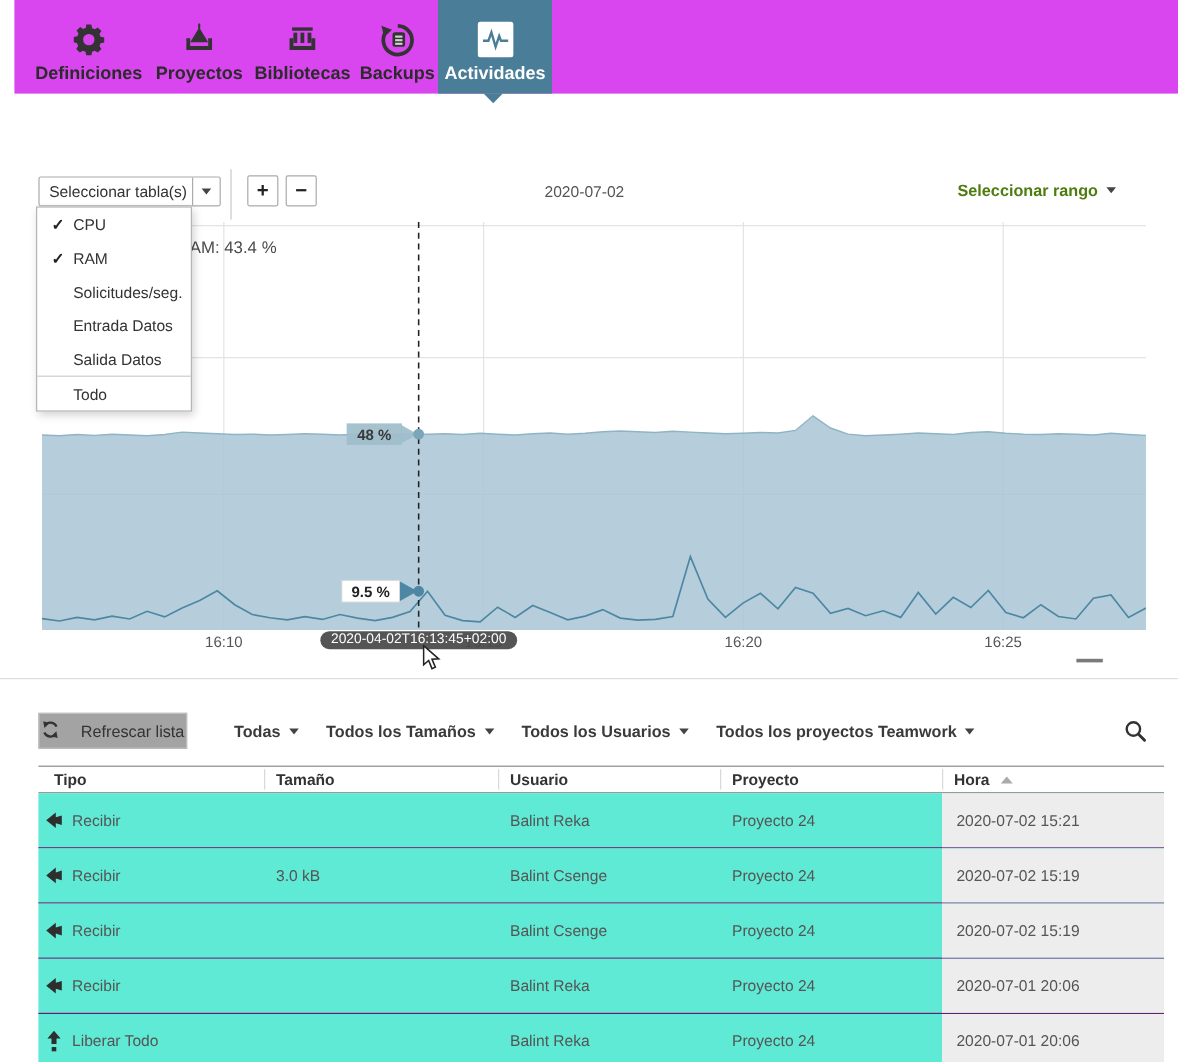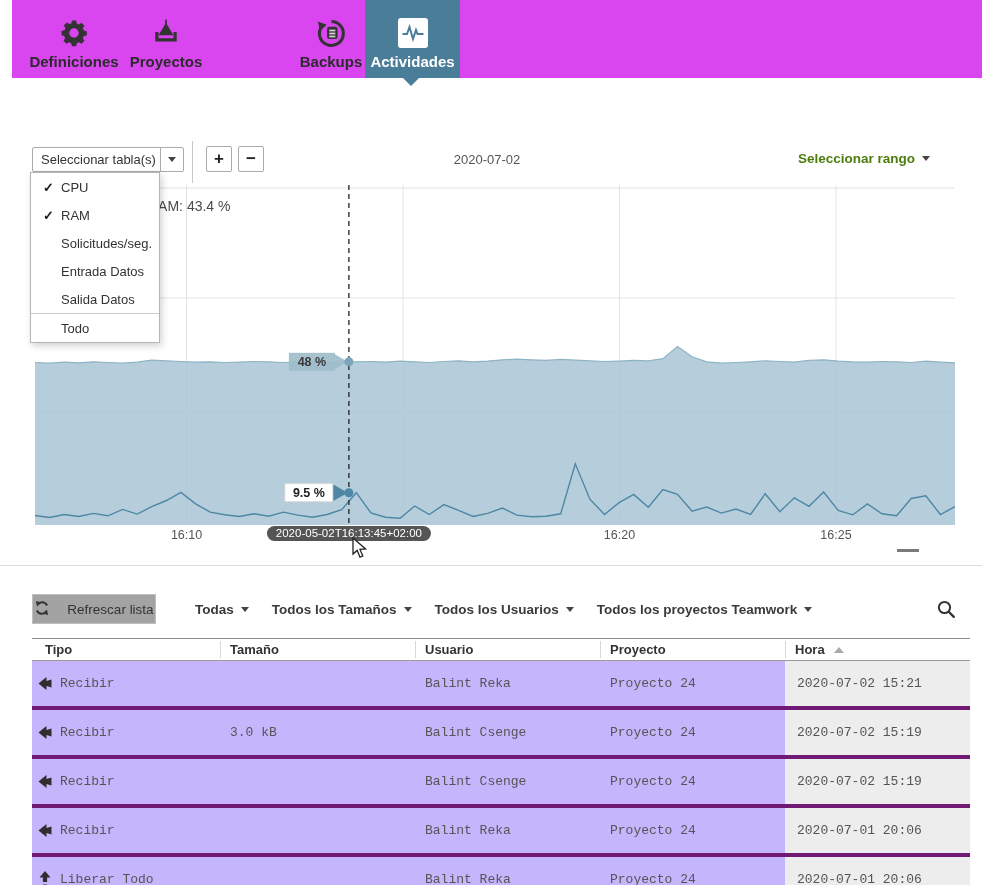--- a/index.html
+++ b/index.html
@@ -70,21 +70,21 @@
   .search-btn{position:absolute;left:936px;top:599px;width:22px;height:22px;cursor:pointer;}
 
   
   .table-header{position:absolute;left:32px;top:638px;width:938px;height:23px;
        border-top:1px solid #8a8a8a;border-bottom:1px solid #9a9a9a;box-sizing:border-box;background:#fff;}
   .hcell{position:absolute;top:3px;font-size:13px;font-weight:bold;color:#333;display:flex;align-items:center;}
   .hsep{position:absolute;top:2px;width:1px;height:17px;background:#d8d8d8;}
   .sort-asc{width:0;height:0;border-left:5px solid transparent;border-right:5px solid transparent;
        border-bottom:6px solid #aaa;margin-left:9px;margin-top:1px;}
   #rows{position:absolute;left:32px;top:661px;width:938px;}
-  .trow{position:relative;height:45px;border-bottom:4px solid #701a75;background:#c4b5fd;font-family:Liberation Mono, monospace;}
+  .trow{position:relative;height:45px;border-bottom:1px solid #701a75;background:#5eead4;}
   .cell{position:absolute;top:0;height:100%;display:flex;align-items:center;font-size:13px;color:#555;}
   .c-icon{left:6px;}
   .c-tipo{left:28px;}
   .c-tam{left:198px;}
   .c-usr{left:393px;}
   .c-pro{left:578px;}
   .c-hora{left:753px;width:185px;background:#ededed;padding-left:12px;box-sizing:border-box;}
 </style>
 </head>
 <body>
@@ -102,20 +102,32 @@
     </div>
     <div class="tab" style="left:116px;width:76px;">
       <span class="ticon">
         <svg width="30" height="30" viewBox="0 0 28 28">
             <path fill="#333" d="M4 13v9h20v-9h-3v6H7v-6z"></path>
             <path fill="#333" d="M14 4.5 21 16H7z"></path>
             <rect fill="#333" x="13.2" y="1.5" width="1.6" height="4"></rect>
           </svg>
       </span>
       <span class="tlabel">Proyectos</span>
+    </div>
+    <div class="tab" style="left:192px;width:96px;">
+      <span class="ticon">
+        <svg width="30" height="30" viewBox="0 0 28 28">
+            <path fill="#333" d="M4 13v9h20v-9h-3v6H7v-6z"></path>
+            <rect fill="#333" x="6" y="4.5" width="16" height="2.6"></rect>
+            <rect fill="#333" x="7" y="8.6" width="3" height="8"></rect>
+            <rect fill="#333" x="12.5" y="8.6" width="3" height="8"></rect>
+            <rect fill="#333" x="18" y="8.6" width="3" height="8"></rect>
+          </svg>
+      </span>
+      <span class="tlabel">Bibliotecas</span>
     </div>
     <div class="tab" style="left:288px;width:62px;">
       <span class="ticon">
         <svg width="31" height="31" viewBox="0 0 28 28">
             <path d="M14 3.2 A10.8 10.8 0 1 1 5.2 7.6" fill="none" stroke="#333" stroke-width="2.8"></path>
             <polygon fill="#333" points="1.6,3.2 9.6,6.2 3.8,11.6"></polygon>
             <rect fill="#333" x="10" y="8" width="9.5" height="11" rx="2"></rect>
             <rect fill="#d2d2d2" x="12" y="10.5" width="5.5" height="1.6"></rect>
             <rect fill="#d2d2d2" x="12" y="13.2" width="5.5" height="1.6"></rect>
             <rect fill="#d2d2d2" x="12" y="15.9" width="5.5" height="1.6"></rect>
@@ -173,21 +185,21 @@
         <text x="273.88235294117646" y="312.2" text-anchor="middle" font-size="12.5" font-weight="bold" fill="#222" font-family="&quot;Liberation Sans&quot;,sans-serif">9.5 %</text>
         <circle cx="313.88235294117646" cy="307.7" r="4.5" fill="#4d87a3"></circle>
       </svg>
     <div class="legend">RAM: 43.4 %</div>
     <div id="xticks">
         <span class="xtick" style="left: 151.529px;">16:10</span>
         <span class="xtick" style="left: 368px;">16:15</span>
         <span class="xtick" style="left: 584.471px;">16:20</span>
         <span class="xtick" style="left: 800.941px;">16:25</span>
       </div>
-    <div class="hover-tooltip" id="hover-tooltip" style="left: 313.882px;">2020-05-02T16:13:45+02:00</div>
+    <div class="hover-tooltip" id="hover-tooltip" style="left: 313.882px;">2020-04-02T16:13:45+02:00</div>
     <span class="cursor-svg">
       <svg width="17" height="22" viewBox="0 0 17 22">
           <path d="M1 1 L1 17 L5.2 13.4 L8 20.2 L10.8 19 L8 12.4 L13.6 12 Z" fill="#fff" stroke="#222" stroke-width="1.3"></path>
         </svg>
     </span>
     <div class="mini-dash"></div>
   </div>
 
   <div class="menu" id="table-menu">
       <div class="menu-item">

